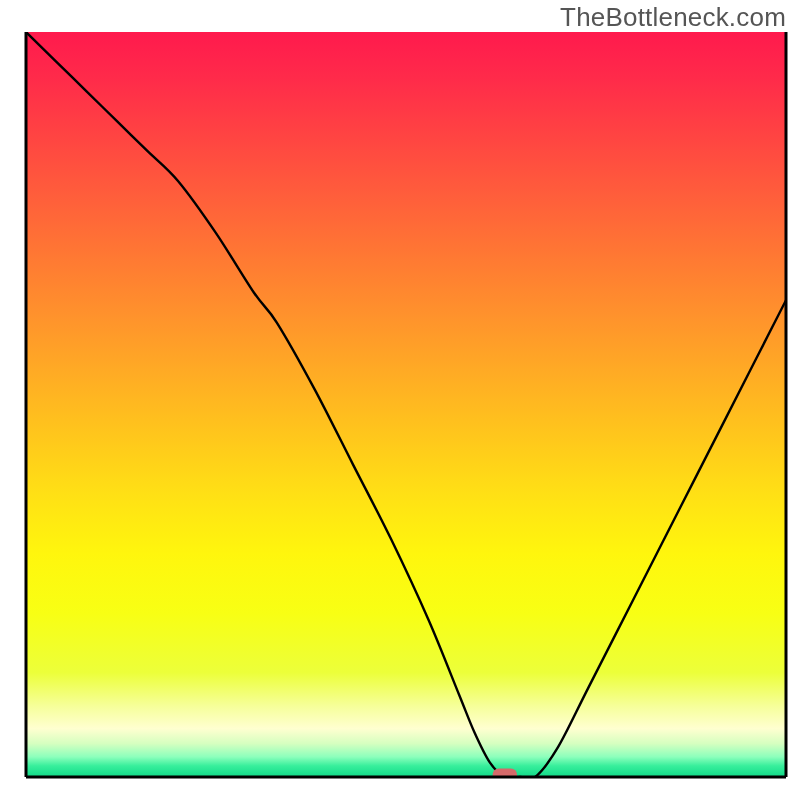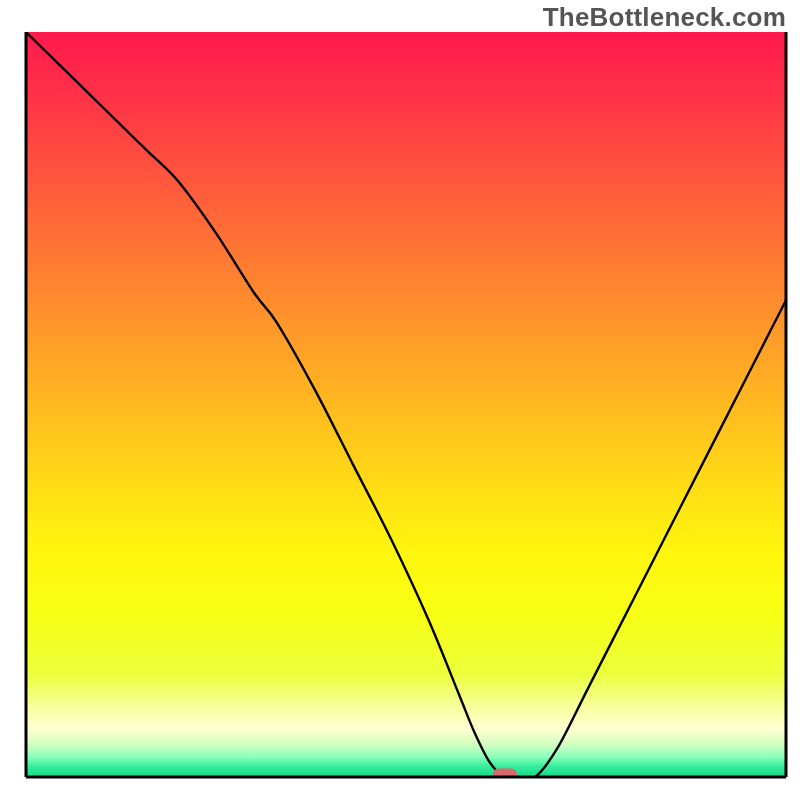--- a/index.html
+++ b/index.html
@@ -13,21 +13,21 @@
   .chart-container {
     position: relative;
     width: 800px;
     height: 800px;
   }
   .watermark {
     position: absolute;
     top: 2px;
     right: 14px;
     font-size: 26px;
-    font-weight: 700;
+    font-weight: 400;
     color: #555555;
     letter-spacing: 0.2px;
     z-index: 10;
   }
   svg.plot {
     position: absolute;
     left: 0;
     top: 0;
     width: 800px;
     height: 800px;

